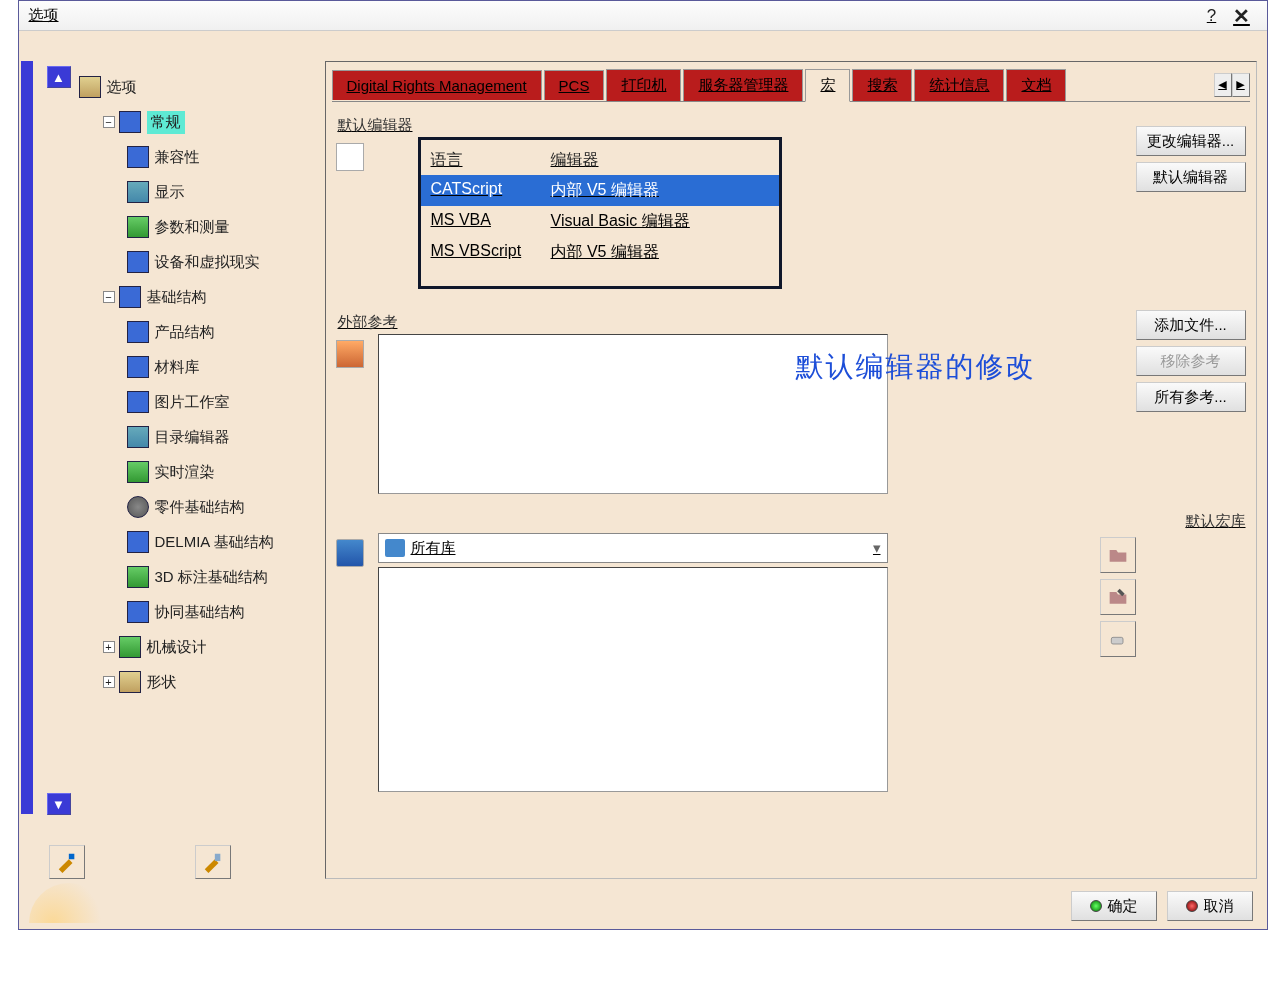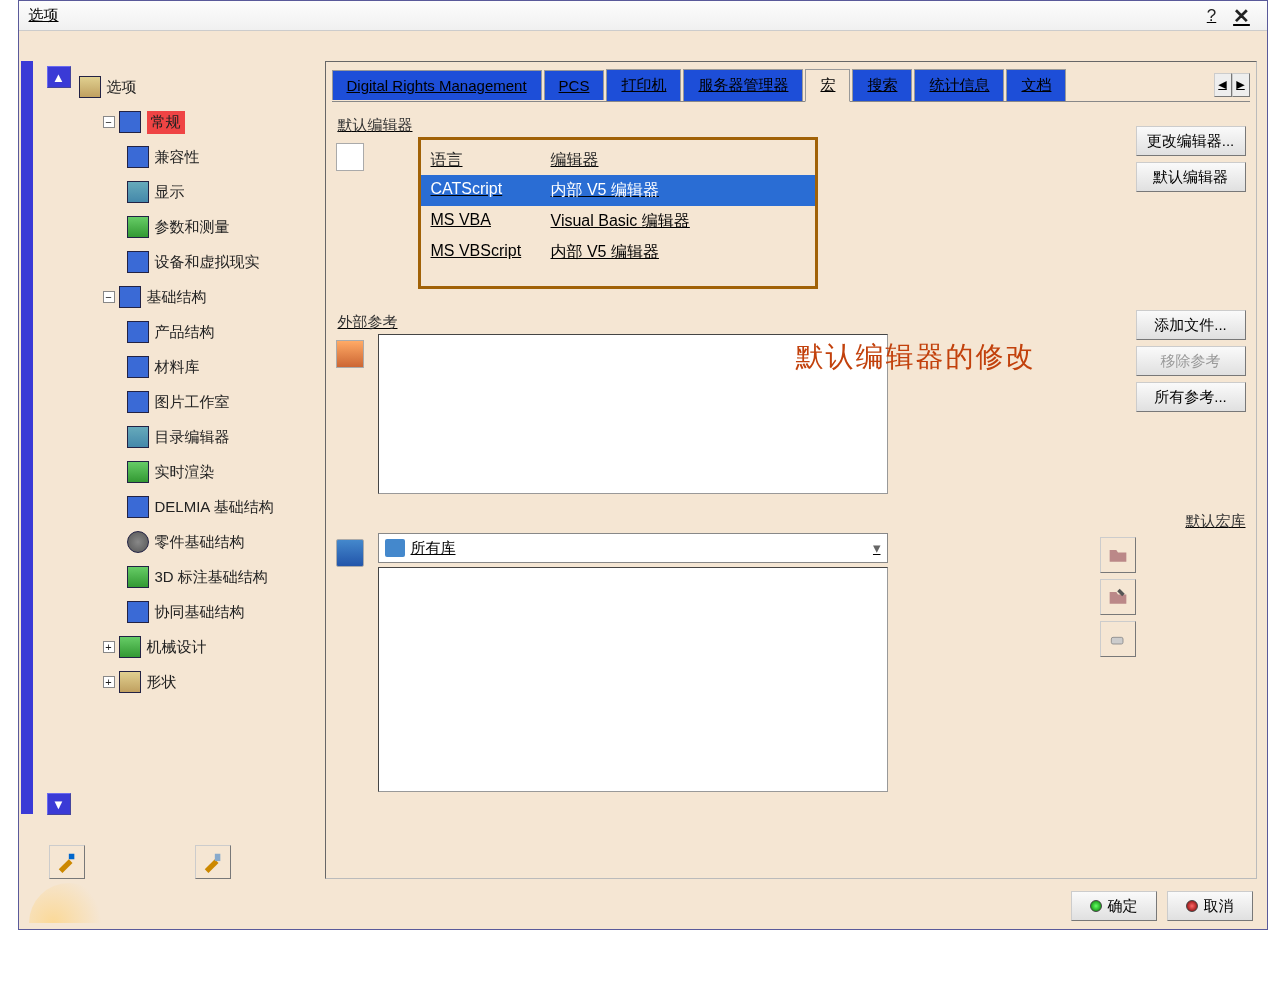--- a/index.html
+++ b/index.html
@@ -25,58 +25,58 @@
 .tree-node { display: flex; align-items: center; height: 28px; margin: 7px 0; position: relative; }
 .tree-node .toggle { width: 12px; height: 12px; border: 1px solid #888; background: #fff; font-size: 11px; line-height: 10px; text-align: center; margin-right: 4px; }
 .tree-node.level1 { margin-left: 0; }
 .tree-node.level2 { margin-left: 24px; }
 .tree-node.level3 { margin-left: 48px; }
 .tree-icon { width: 22px; height: 22px; display: inline-block; margin-right: 6px; background: #3a6ad6; border: 1px solid #224; }
 .tree-icon.doc { background: linear-gradient(#e0d090, #c0a060); }
 .tree-icon.gear { background: radial-gradient(#888, #555); border-radius: 50%; }
 .tree-icon.pic { background: linear-gradient(#6ab, #48a); }
 .tree-icon.green { background: linear-gradient(#6c6, #393); }
-.tree-node.selected span.label { background: #ef4444; padding: 2px 4px; }
+.tree-node.selected span.label { background: #5eead4; padding: 2px 4px; }
 .tree-node span.label { white-space: nowrap; }
 
 .tool-buttons { position: absolute; left: 20px; bottom: 0; display: flex; gap: 110px; }
 .tool-btn { width: 36px; height: 34px; border: 1px outset #ccc; background: #f5e6d3; display: flex; align-items: center; justify-content: center; }
 .tool-btn svg { width: 22px; height: 22px; }
 
 .right-panel { flex: 1; position: relative; border: 1px inset #bbb; background: #f5e6d3; padding: 6px; }
 
 .tabs { display: flex; align-items: center; height: 34px; border-bottom: 1px solid #888; font-size: 15px; }
-.tab { padding: 6px 14px; border: 1px solid #999; border-bottom: none; margin-right: 2px; background: #1d4ed8; cursor: pointer; white-space: nowrap; }
+.tab { padding: 6px 14px; border: 1px solid #999; border-bottom: none; margin-right: 2px; background: #b91c1c; cursor: pointer; white-space: nowrap; }
 .tab.active { background: #f5e6d3; position: relative; top: 1px; border-bottom: 1px solid #f5e6d3; }
 .tab-scroll { margin-left: auto; display: flex; }
 .tab-scroll div { width: 18px; height: 24px; border: 1px outset #ccc; background: #eee; font-size: 11px; display: flex; align-items: center; justify-content: center; cursor: pointer; }
 
 .content { padding: 8px 4px; font-size: 15px; }
 
 .group-label { font-size: 15px; color: #333; margin: 6px 0 2px 2px; }
 .group-row { display: flex; align-items: flex-start; gap: 8px; }
 .group-icon { width: 28px; height: 28px; margin-top: 6px; background: #fff; border: 1px solid #aaa; }
 .group-icon.tlb { background: linear-gradient(#fa6, #c63); }
 .group-icon.book { background: linear-gradient(#48c, #25a); border-radius: 2px; }
 
-.editor-table { border: 3px solid #a16207; padding: 6px 0 18px 0; width: 400px; margin-left: 46px; position: relative; }
+.editor-table { border: 3px solid #0f172a; padding: 6px 0 18px 0; width: 364px; margin-left: 46px; position: relative; }
 .editor-header { display: flex; padding: 4px 10px; font-size: 16px; color: #222; }
 .editor-header .col1 { width: 120px; }
 .editor-row { display: flex; padding: 5px 10px; font-size: 16px; }
 .editor-row .col1 { width: 120px; }
 .editor-row.selected { background: #2a6dd4; color: #fff; }
 
 .side-buttons { position: absolute; right: 10px; display: flex; flex-direction: column; gap: 6px; }
 .sb1 { top: 55px; border-radius: 27px; }
 .btn { min-width: 110px; height: 30px; border: 1px outset #ccc; background: linear-gradient(#fafafa, #e0e0e0); font-size: 15px; padding: 0 10px; cursor: pointer; display: flex; align-items: center; justify-content: center; }
 .btn.disabled { color: #999; }
 
 .ref-box { width: 510px; height: 160px; border: 1px inset #999; background: #fff; margin-left: 6px; }
 
-.annotation { position: absolute; left: 470px; top: 276px; font-size: 28px; color: #c2410c; letter-spacing: 2px; }
+.annotation { position: absolute; left: 470px; top: 286px; font-size: 28px; color: #1d4ed8; letter-spacing: 2px; }
 
 .macro-select { width: 510px; height: 30px; border: 1px solid #888; background: #fff; display: flex; align-items: center; padding: 0 6px; margin-left: 6px; font-size: 15px; }
 .macro-select .book-icon { width: 20px; height: 18px; background: #48c; margin-right: 6px; border-radius: 2px; }
 .macro-select .dd { margin-left: auto; color: #666; }
 .macro-list { width: 510px; height: 225px; border: 1px inset #999; background: #fff; margin-left: 6px; margin-top: 4px; }
 
 .macro-side { position: absolute; right: 120px; top: 475px; display: flex; flex-direction: column; gap: 6px; }
 .icon-btn { width: 36px; height: 36px; border: 1px outset #ccc; background: #f5e6d3; display: flex; align-items: center; justify-content: center; }
 
 .footer { position: absolute; bottom: 8px; right: 14px; display: flex; gap: 10px; align-items: center; }
@@ -149,26 +149,26 @@
           </div>
         <div class="tree-node level3">
             <span class="tree-icon pic"></span>
             <span class="label">目录编辑器</span>
           </div>
         <div class="tree-node level3">
             <span class="tree-icon green"></span>
             <span class="label">实时渲染</span>
           </div>
         <div class="tree-node level3">
-            <span class="tree-icon"></span>
-            <span class="label">DELMIA 基础结构</span>
-          </div>
-        <div class="tree-node level3">
             <span class="tree-icon gear"></span>
             <span class="label">零件基础结构</span>
+          </div>
+        <div class="tree-node level3">
+            <span class="tree-icon"></span>
+            <span class="label">DELMIA 基础结构</span>
           </div>
         <div class="tree-node level3">
             <span class="tree-icon green"></span>
             <span class="label">3D 标注基础结构</span>
           </div>
         <div class="tree-node level3">
             <span class="tree-icon"></span>
             <span class="label">协同基础结构</span>
           </div>
         <div class="tree-node level2">

